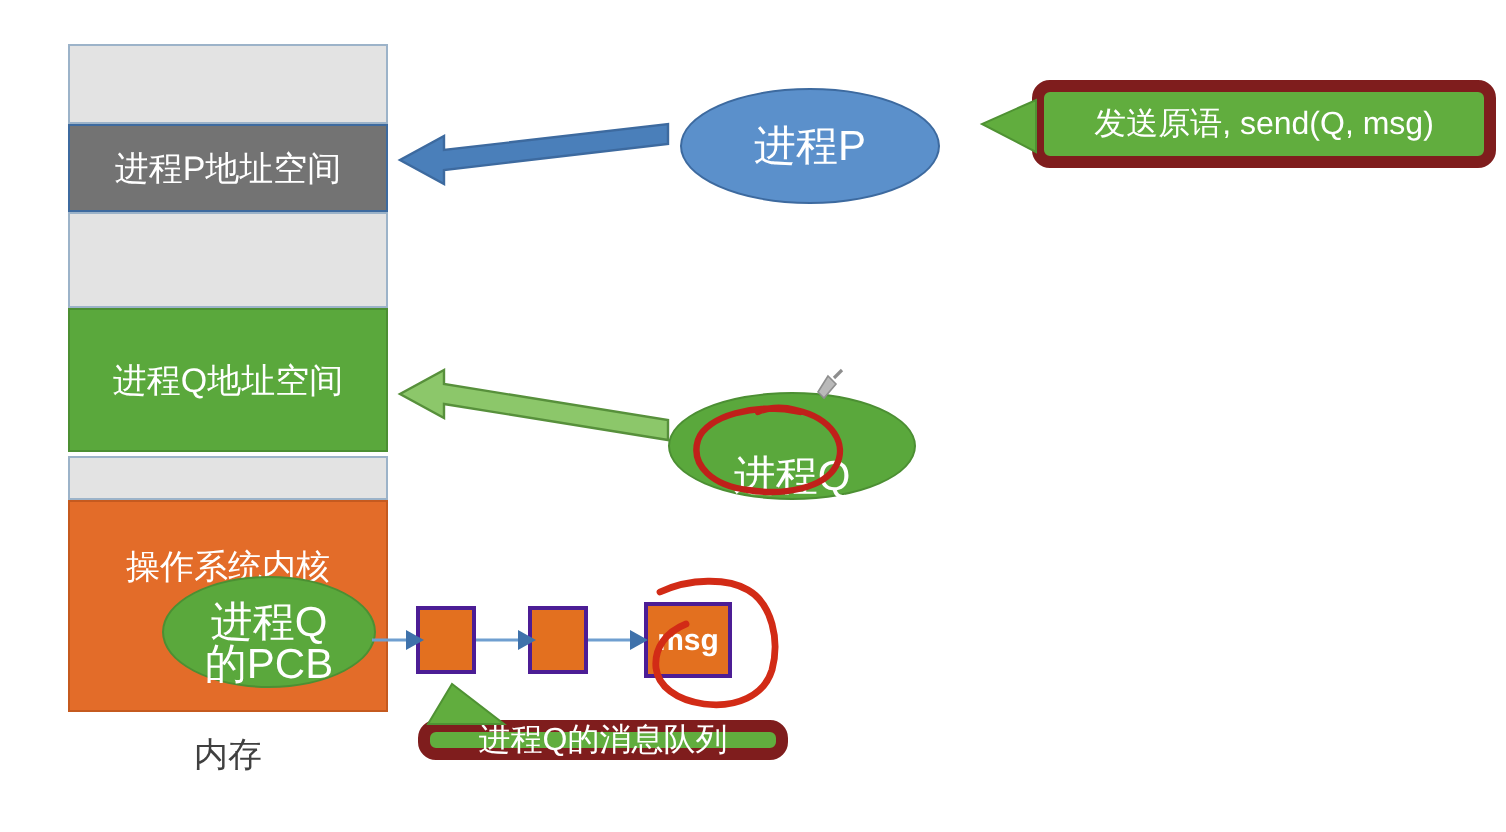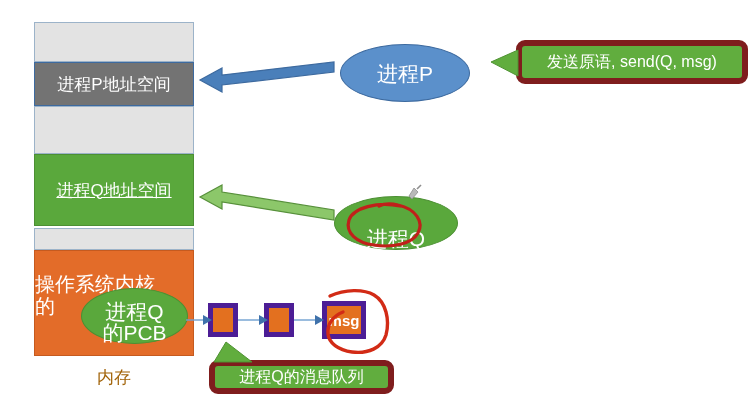--- a/index.html
+++ b/index.html
@@ -44,31 +44,32 @@
     color: #ffffff;
   }
   .mem-orange {
     background: #e36c29;
     border: 1px solid #c55a1f;
     color: #ffffff;
   }
   .mem-caption {
     position: absolute;
     font-size: 17px;
-    color: #a16207;
+    color: #404040;
     text-align: center;
     white-space: nowrap;
   }
   .kernel-label {
     position: absolute;
     left: 0;
     right: 0;
     top: 22px;
-    color: #ffffff;
-    font-size: 20px;
+    text-align: center;
+    color: #ffffff;
+    font-size: 17px;
     line-height: 22px;
     pointer-events: none;
   }
 
   
   .ellipse {
     position: absolute;
     box-sizing: border-box;
     border-radius: 50%;
     display: flex;
@@ -104,21 +105,21 @@
     font-size: 16px;
     white-space: nowrap;
     padding: 0 10px;
   }
 
   
   .qbox {
     position: absolute;
     box-sizing: border-box;
     background: #e3701f;
-    border: 5px solid #4c1d95;
+    border: 2px solid #4c1d95;
     display: flex;
     align-items: center;
     justify-content: center;
     color: #ffffff;
     font-size: 15px;
     font-weight: bold;
   }
 
   
   .overlay {
@@ -136,21 +137,21 @@
 <div id="canvas">
 
   <div class="mem-block mem-empty" style="left:34px; top:22px; width:160px; height:40px;"></div>
 
   <div class="mem-block mem-blue" style="left:34px; top:62px; width:160px; height:44px;">
     <span>进程P地址空间</span>
   </div>
 
   <div class="mem-block mem-empty" style="left:34px; top:106px; width:160px; height:48px;"></div>
 
-  <div class="mem-block mem-green" style="left:34px; top:154px; width:160px; height:72px;text-decoration:underline;">
+  <div class="mem-block mem-green" style="left:34px; top:154px; width:160px; height:72px;">
     <span>进程Q地址空间</span>
   </div>
 
   <div class="mem-block mem-empty" style="left:34px; top:228px; width:160px; height:22px;"></div>
 
   <div class="mem-block mem-orange" style="left:34px; top:250px; width:160px; height:106px;">
     <div class="kernel-label">
       <div>操作系统内核</div>
       <div>的</div>
     </div>
@@ -178,21 +179,21 @@
     <span></span>
   </div>
   <div class="qbox" style="left:322px; top:301px; width:44px; height:38px;">
     <span>msg</span>
   </div>
 
   <div class="callout" style="left:516px; top:40px; width:232px; height:44px;">
     <span>发送原语, send(Q, msg)</span>
   </div>
 
-  <div class="callout" style="left:209px; top:360px; width:185px; height:34px;">
+  <div class="callout" style="left:209px; top:360px; width:185px; height:20px;">
     <span>进程Q的消息队列</span>
   </div>
 
   <svg class="overlay" viewBox="0 0 753 416">
 
     <g>
       <polygon points="334,62 334,72 222,85 222,92 200,80 222,68 222,75" fill="#4a7fba" stroke="#3d6a9f" stroke-width="1.2"></polygon>
     </g>
 
     <g>

